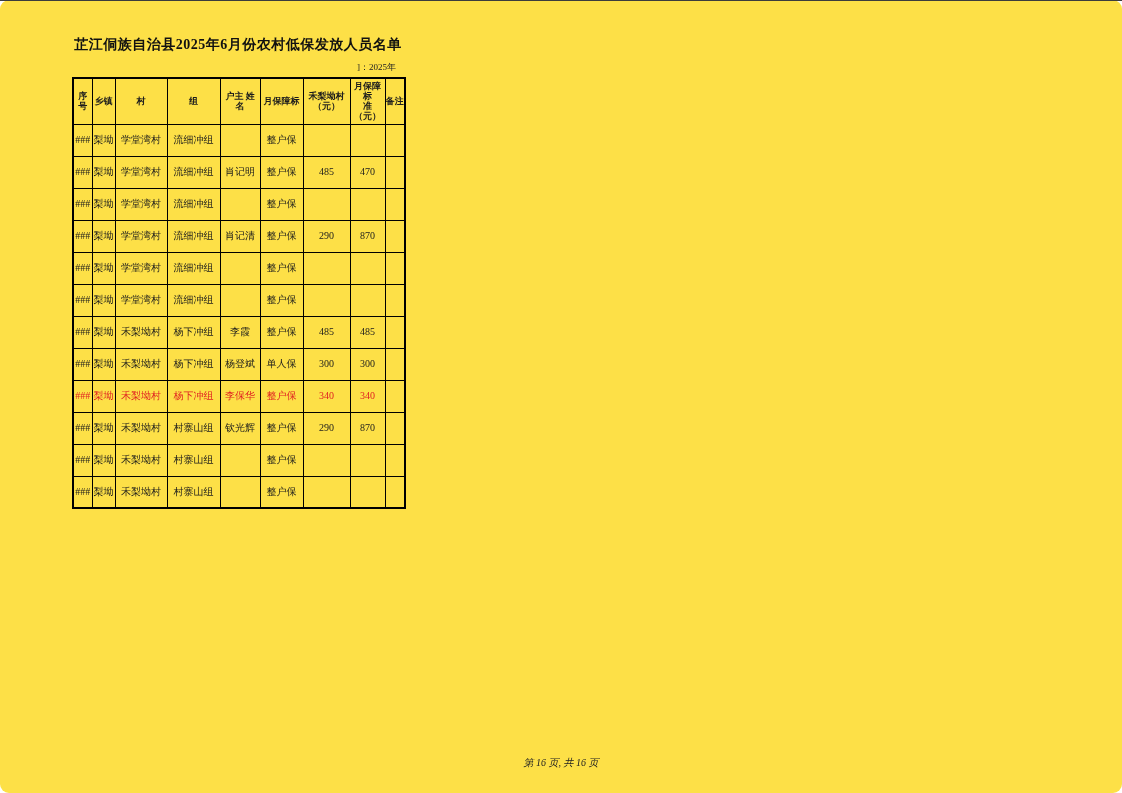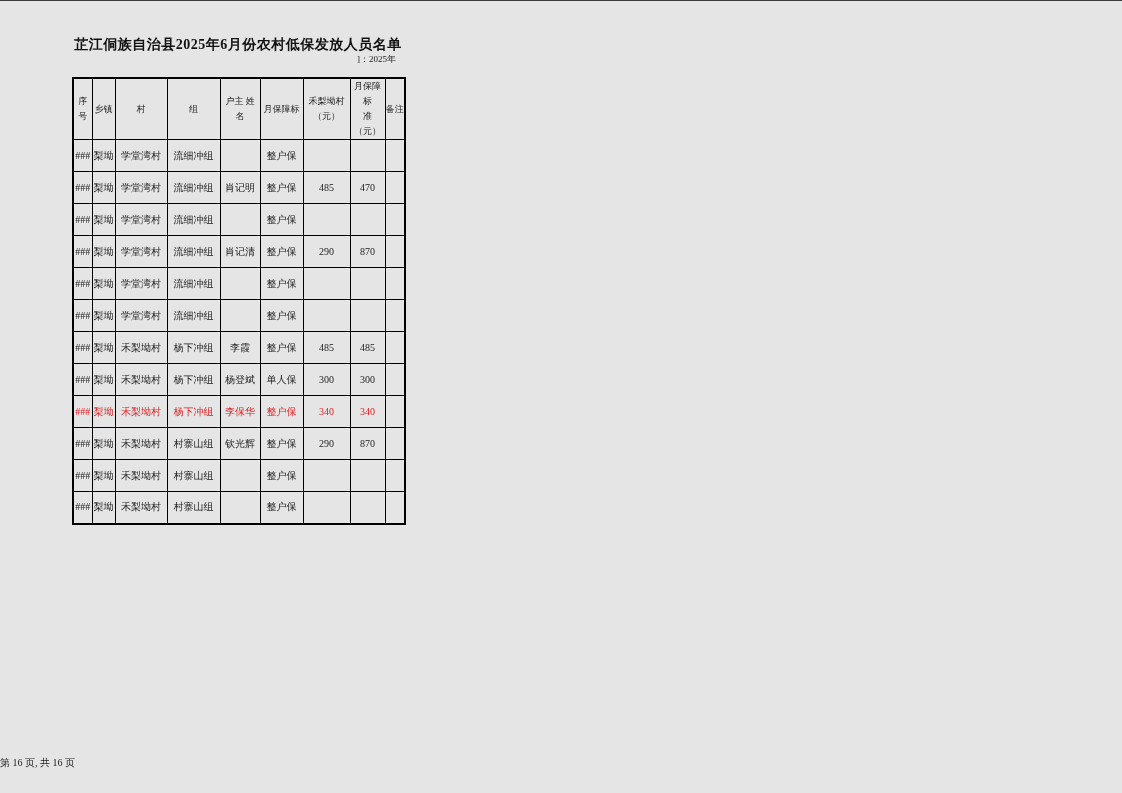--- a/index.html
+++ b/index.html
@@ -8,21 +8,22 @@
     width: 1122px;
     height: 793px;
     background: #ffffff;
     font-family: "Liberation Serif", serif;
     overflow: hidden;
     position: relative;
   }
   .page {
     position: absolute;
     inset: 0;
-    background: #e5e5e5;
+    background: #fde047;
+    border-radius: 9px;
   }
   .top-edge {
     position: absolute;
     top: 0; left: 0;
     width: 100%; height: 1px;
     background: #3c3c3c;
   }
   .doc-title {
     position: absolute;
     left: 66px;
@@ -31,21 +32,21 @@
     text-align: center;
     font-size: 14px;
     font-weight: bold;
     letter-spacing: 0.5px;
     color: #111111;
     white-space: nowrap;
   }
   .doc-subtitle {
     position: absolute;
     left: 72px;
-    top: 53px;
+    top: 61px;
     width: 324px;
     text-align: right;
     font-size: 9px;
     color: #222222;
   }
   table.grid {
     position: absolute;
     left: 72px;
     top: 77px;
     border-collapse: collapse;
@@ -57,39 +58,41 @@
     border: 1px solid #000000;
     padding: 0;
     text-align: center;
     vertical-align: middle;
     color: #1c1c1c;
     overflow: hidden;
   }
   table.grid thead tr { height: 46px; }
   table.grid th {
     font-size: 9px;
-    font-weight: normal;
-    line-height: 15px;
+    font-weight: bold;
+    line-height: 10px;
     white-space: pre-line;
     text-align: center;
   }
   table.grid tbody tr { height: 32px; }
   table.grid td {
     font-size: 10px;
     line-height: 12px;
     white-space: nowrap;
   }
   table.grid tr.hl td { color: var(--hl, #e02222); }
   .doc-footer {
     position: absolute;
     left: 0;
     top: 756px;
     width: 100%;
+    text-align: center;
     font-size: 10px;
     color: #222222;
+    font-style: italic;
   }
 </style>
 </head>
 <body>
 
 <div class="page">
   <div class="top-edge"></div>
 
   <div class="doc-title">芷江侗族自治县2025年6月份农村低保发放人员名单</div>
   <div class="doc-subtitle">]：2025年</div>

